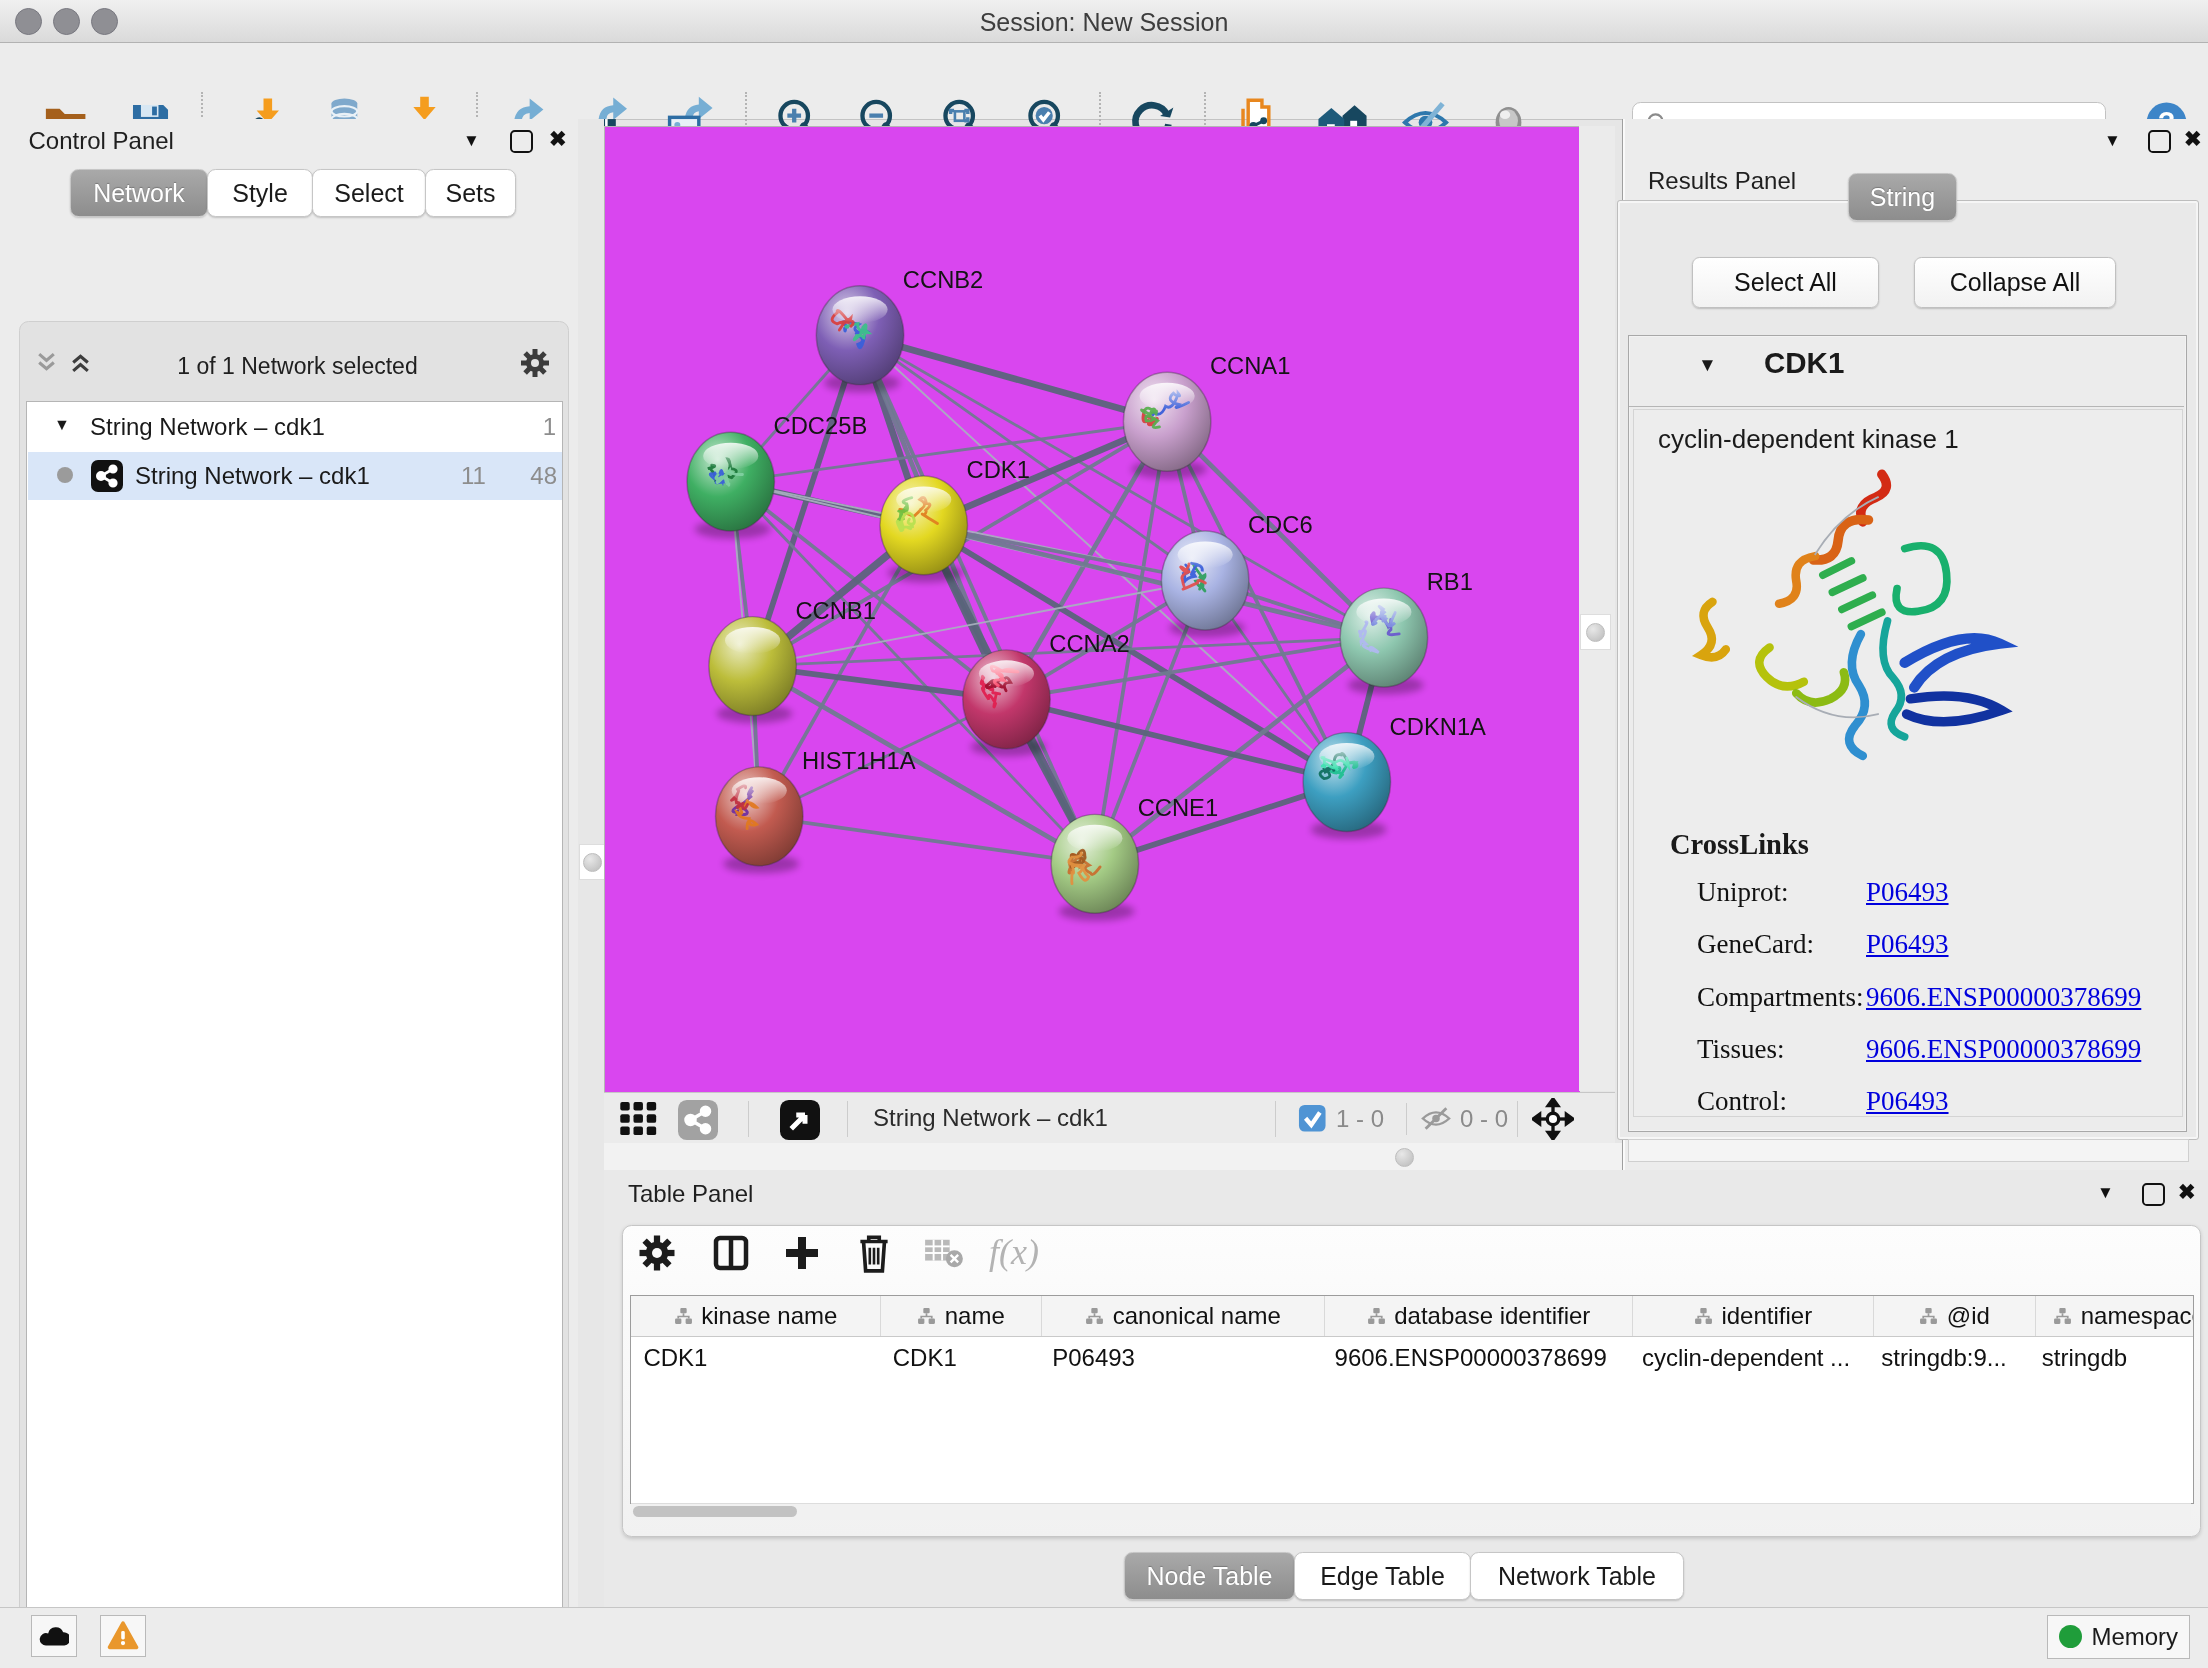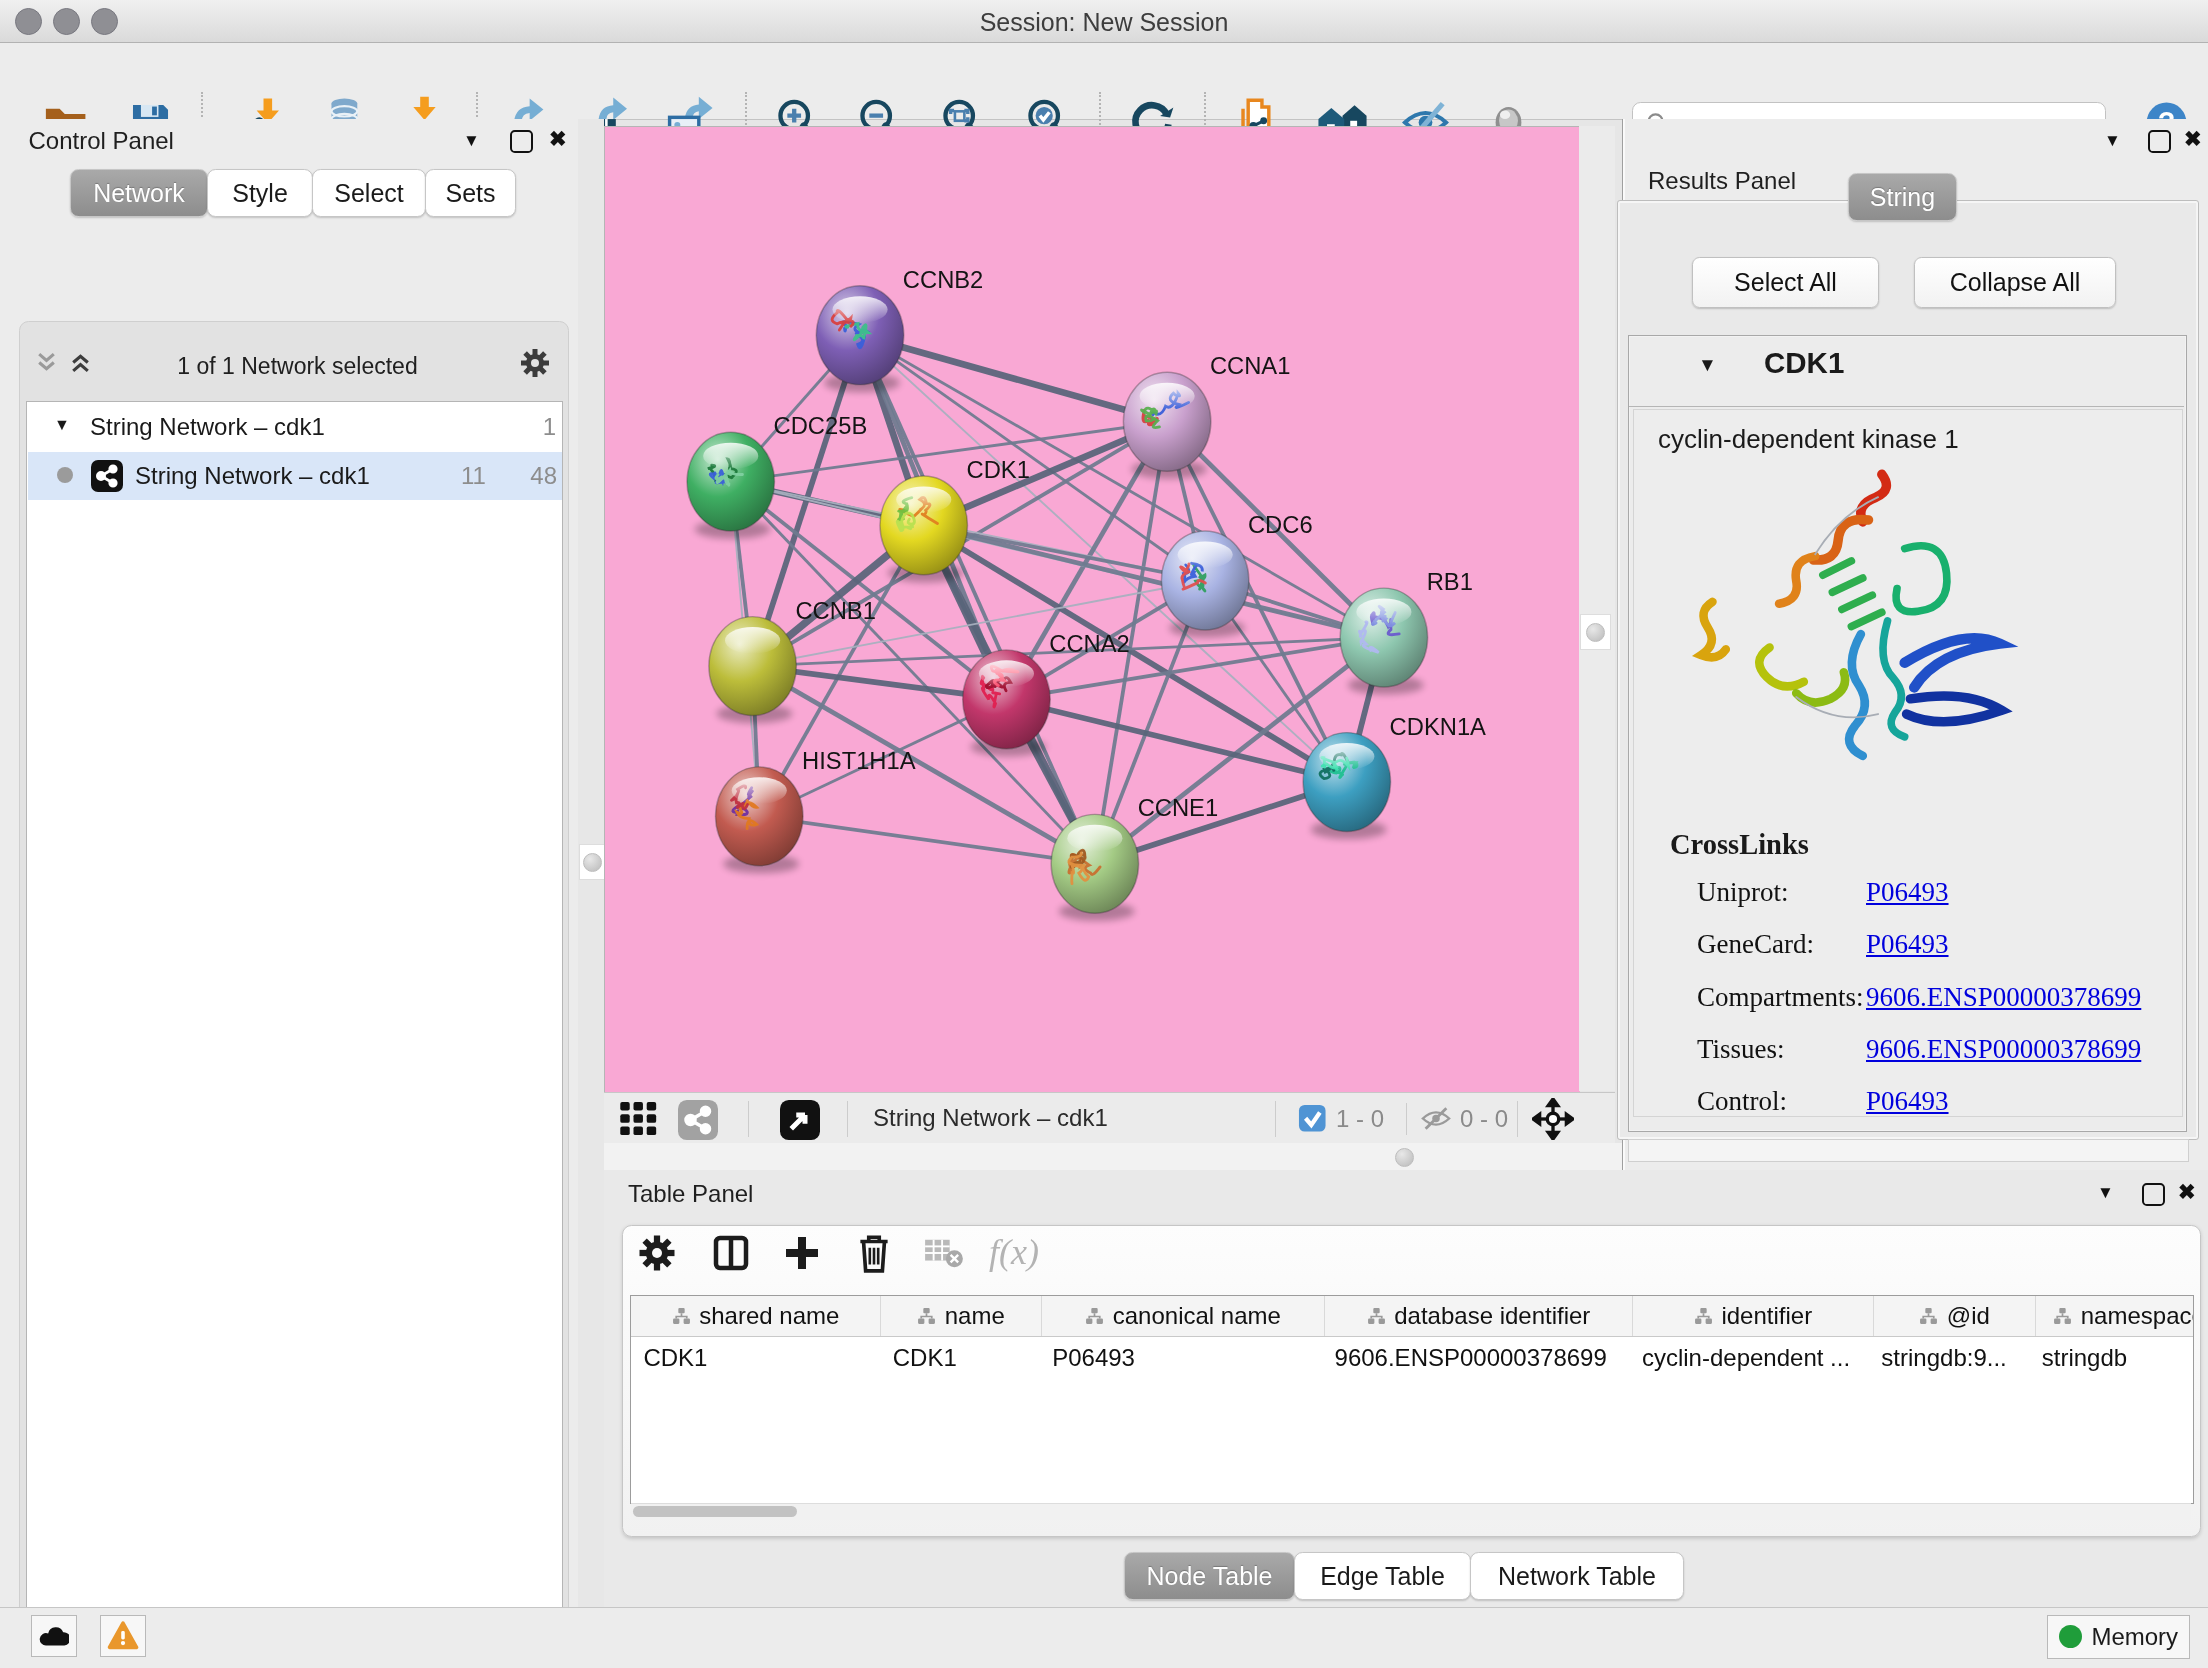--- a/index.html
+++ b/index.html
@@ -34,21 +34,21 @@
     box-shadow:0 1px 1.9px rgba(0,0,0,.2);display:flex;align-items:center;justify-content:center;
     font-size:25px;color:#111;}
   
   #control-panel{left:0;top:119px;width:578px;height:1488px;background:#ececec;}
   #cp-graybox{left:19px;top:202px;width:548px;height:1392px;background:#e2e2e2;
     border:1px solid #cfcfcf;border-radius:9.5px;}
   #cp-list{left:26px;top:282px;width:535px;height:1305px;background:#fff;border:1px solid #b5b5b5;}
   .tree-num{color:#8d8d8d;font-size:24px;}
   #cp-row2{left:1px;top:50px;width:534px;height:48px;background:#d9e6f8;}
   
-  #net-canvas{left:604px;top:126px;width:975px;height:965px;background:#f9a8d4;
+  #net-canvas{left:604px;top:126px;width:975px;height:965px;background:#d946ef;
     border-top:1px solid #b5b5b5;border-left:1px solid #b5b5b5;}
   #net-rstrip{left:1579px;top:126px;width:36px;height:965px;background:#ebebeb;}
   #net-toolbar{left:604px;top:1092px;width:1011px;height:50px;background:#ebebeb;
     border-top:1px solid #c7c7c7;border-bottom:1px solid #d7d7d7;}
   .ntsep{top:1099px;width:0;height:36px;border-left:1px solid #cccccc;}
   .dim{color:#8a8a8a;}
   .handle-box{background:#fff;border:1px solid #ddd;display:flex;align-items:center;justify-content:center;}
   .handle-dot{width:17px;height:17px;border-radius:50%;
     background:radial-gradient(circle at 35% 30%,#e8e8e8,#b9b9b9);border:1px solid #bdbdbd;}
   
@@ -790,21 +790,21 @@
     <div id="tp-head">
         <div class="th" style="width: 249px;">
           <svg width="19" height="19" viewBox="0 0 18 18">
             <g fill="#9a9a9a">
               <rect x="6" y="1" width="6" height="5" rx="1"></rect>
               <rect x="1" y="11" width="6" height="5" rx="1"></rect>
               <rect x="11" y="11" width="6" height="5" rx="1"></rect>
             </g>
             <path d="M9 6 v3 M4 11 v-2 h10 v2" stroke="#9a9a9a" stroke-width="1.6" fill="none"></path>
           </svg>
-          <span>shared name</span>
+          <span>kinase name</span>
         </div>
         <div class="th" style="width: 160px;">
           <svg width="19" height="19" viewBox="0 0 18 18">
             <g fill="#9a9a9a">
               <rect x="6" y="1" width="6" height="5" rx="1"></rect>
               <rect x="1" y="11" width="6" height="5" rx="1"></rect>
               <rect x="11" y="11" width="6" height="5" rx="1"></rect>
             </g>
             <path d="M9 6 v3 M4 11 v-2 h10 v2" stroke="#9a9a9a" stroke-width="1.6" fill="none"></path>
           </svg>

